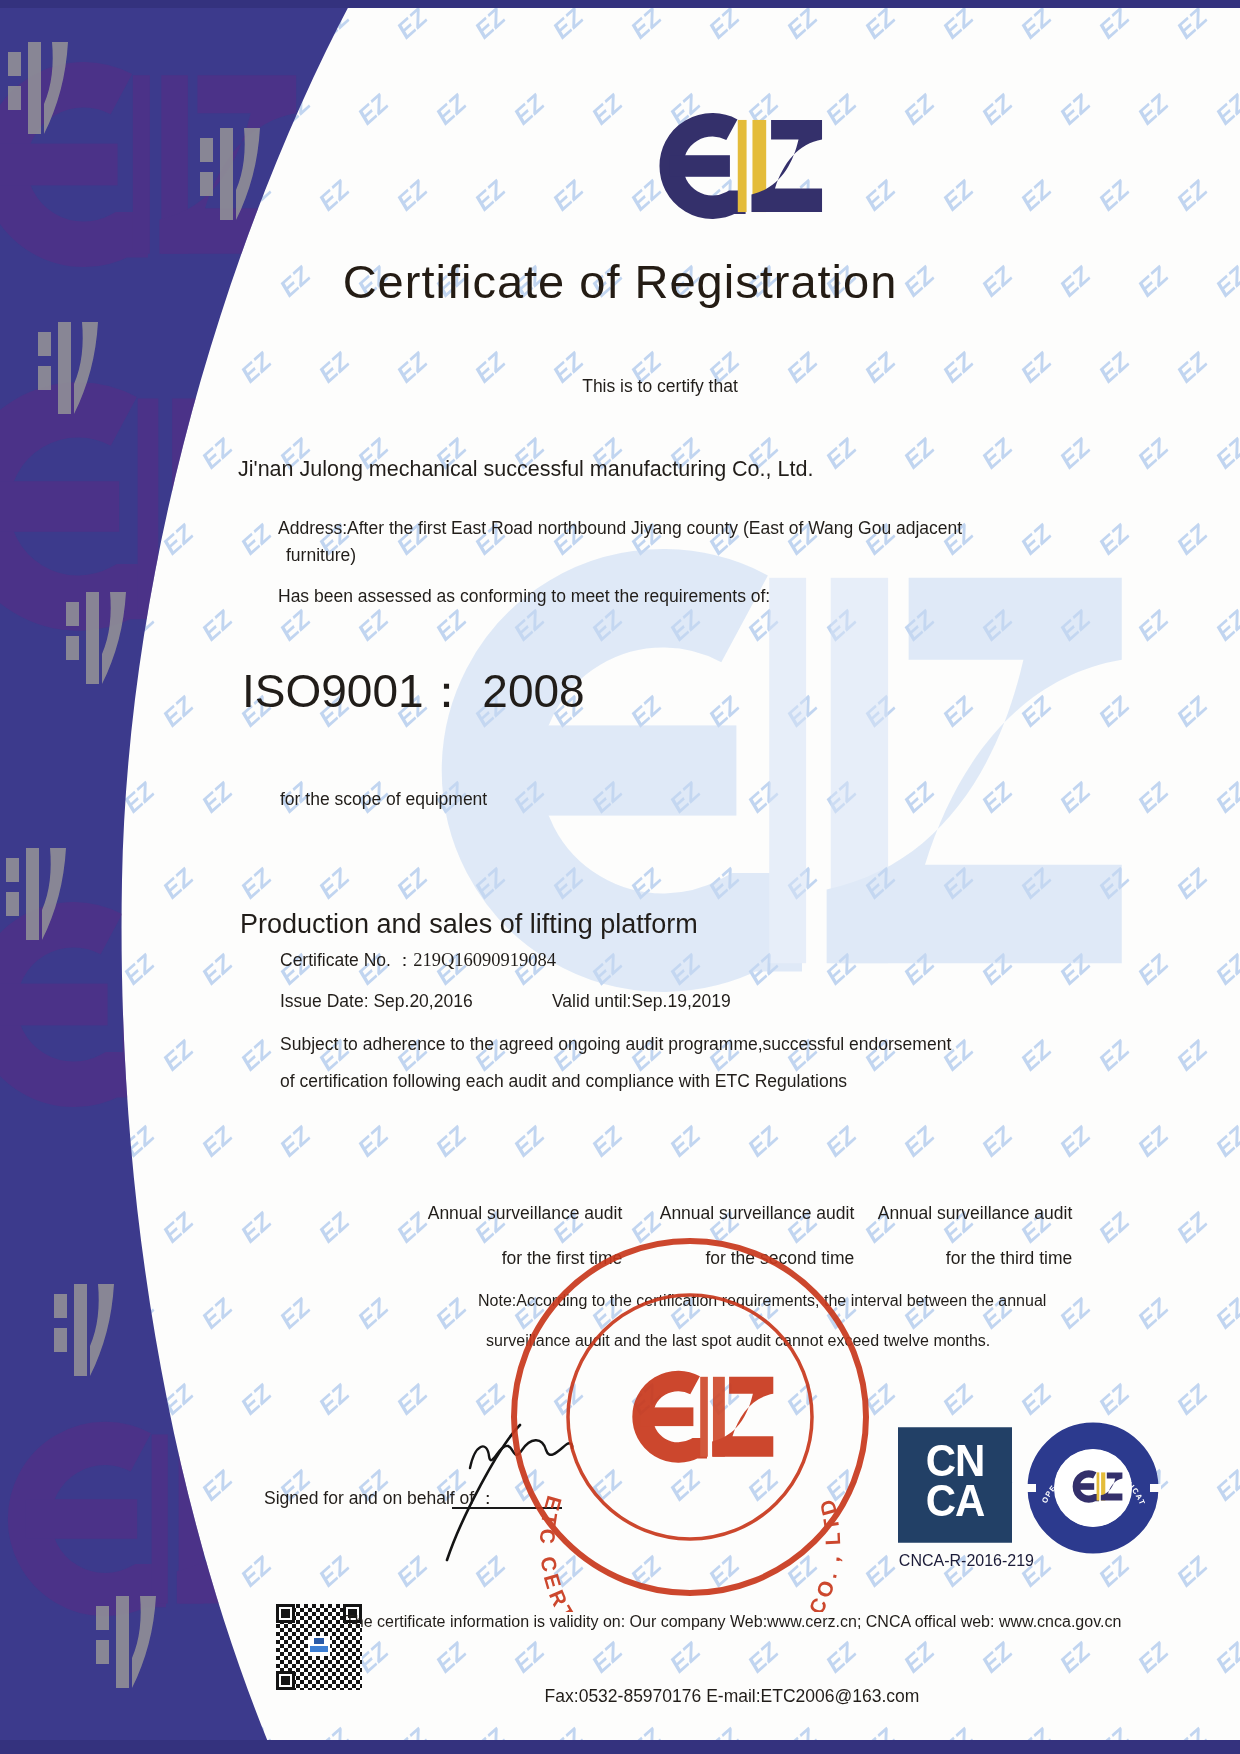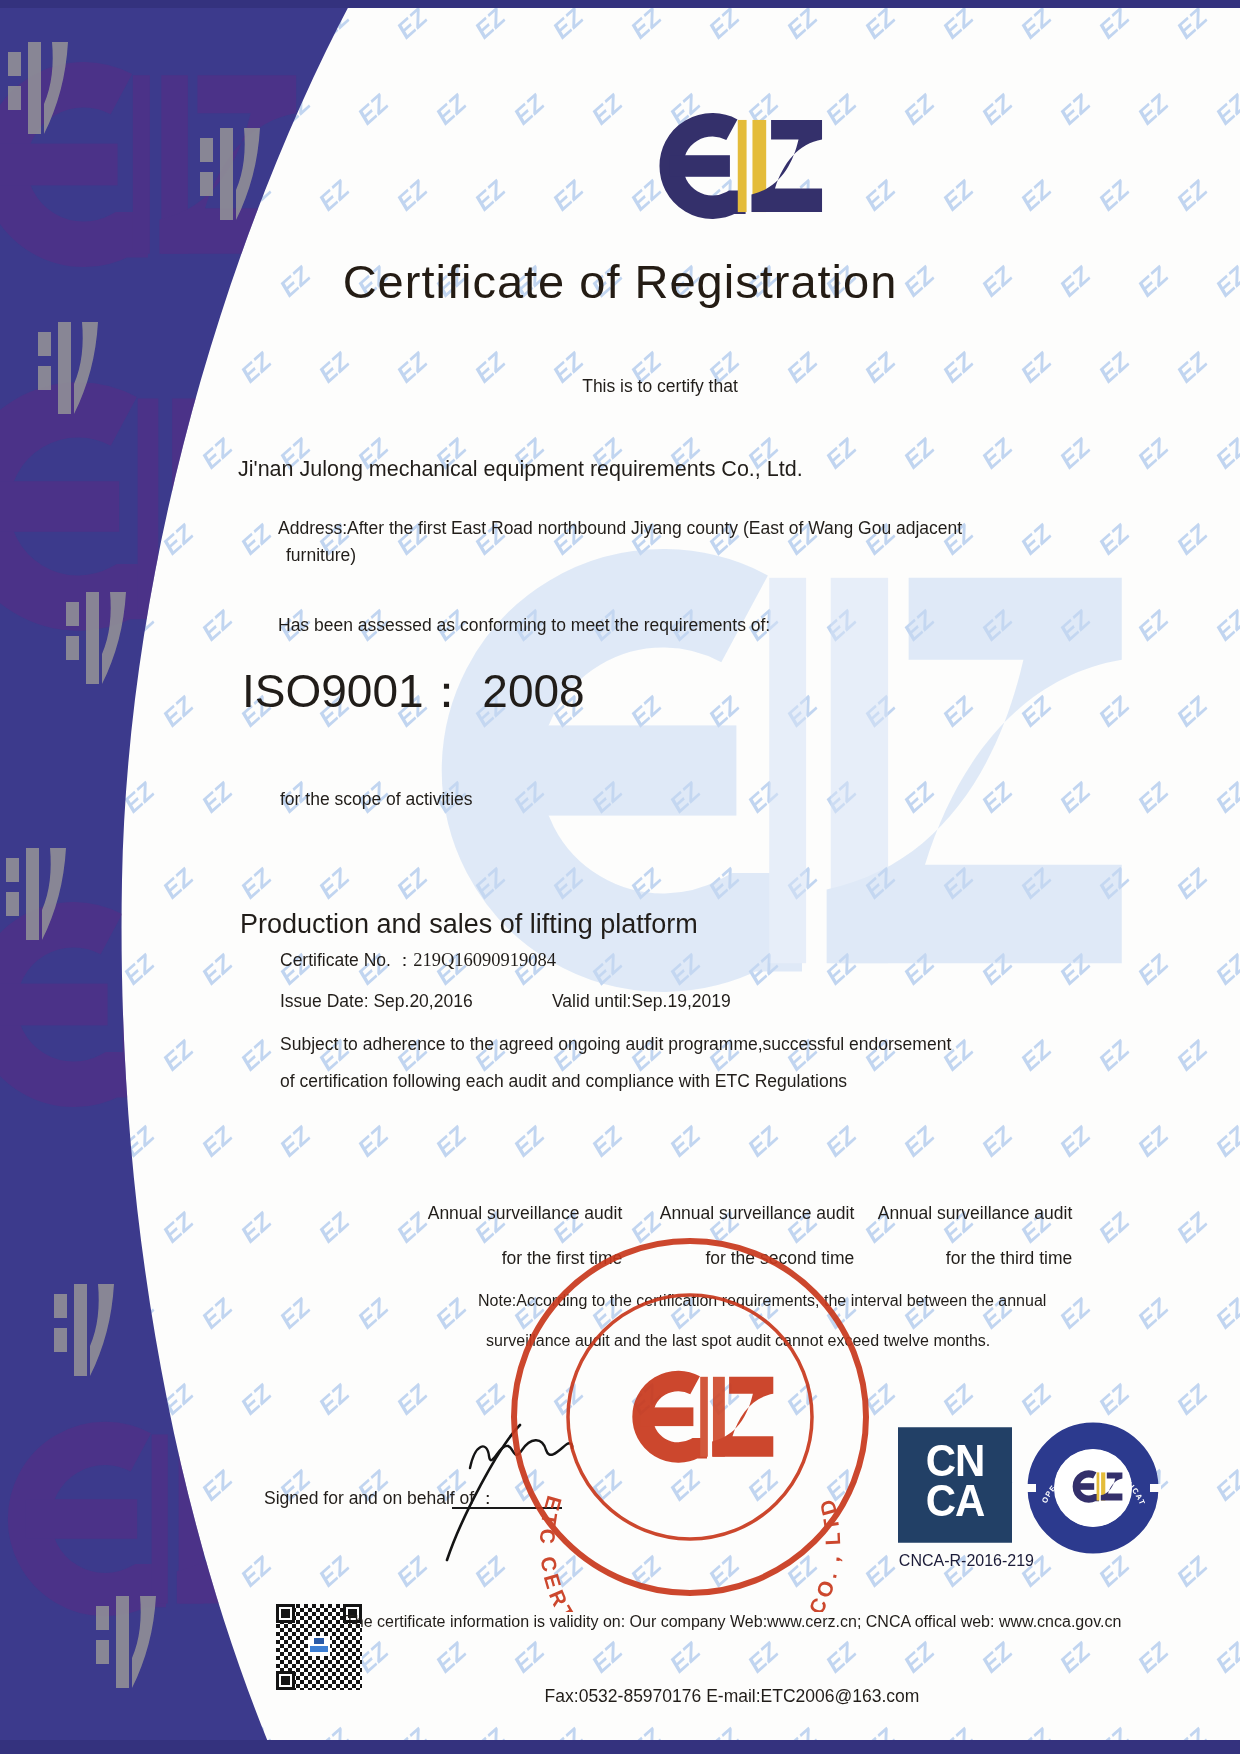--- a/index.html
+++ b/index.html
@@ -93,30 +93,30 @@
   </svg>
 
   <svg class="abs" style="left:628px;top:112px" width="196" height="108" viewBox="0 0 200 110">
     <use href="#etc-logo" width="200" height="110" style="--c1:#34306b;--c2:#e4bc3a"></use>
   </svg>
 
   <div class="abs ctr title" style="top:254px">Certificate of Registration</div>
 
   <div class="abs ctr t17" style="top:376px">This is to certify that</div>
 
-  <div class="abs t21" style="left:238px;top:457px">Ji'nan Julong mechanical equipment requirements Co., Ltd.</div>
+  <div class="abs t21" style="left:238px;top:457px">Ji'nan Julong mechanical successful manufacturing Co., Ltd.</div>
 
   <div class="abs t17" style="left:238px;top:518px">Address:After the first East Road northbound Jiyang county (East of Wang Gou  adjacent</div>
   <div class="abs t17" style="left:246px;top:545px">furniture)</div>
 
-  <div class="abs t17" style="left:238px;top:615px">Has been assessed as conforming to meet the requirements of:</div>
+  <div class="abs t17" style="left:238px;top:586px">Has been assessed as conforming to meet the requirements of:</div>
 
   <div class="abs t46" style="left:242px;top:666px">ISO9001： 2008</div>
 
-  <div class="abs t17" style="left:240px;top:789px">for the scope of activities</div>
+  <div class="abs t17" style="left:240px;top:789px">for the scope of equipment</div>
 
   <div class="abs t27" style="left:240px;top:869px">Production and sales of lifting platform</div>
 
   <div class="abs t17" style="left:240px;top:950px">
     <span>Certificate No. ：</span><span class="serifnum">219Q16090919084</span>
   </div>
 
   <div class="abs t17" style="left:240px;top:991px">Issue Date: Sep.20,2016</div>
   <div class="abs t17" style="left:512px;top:991px">Valid until:Sep.19,2019</div>
 

